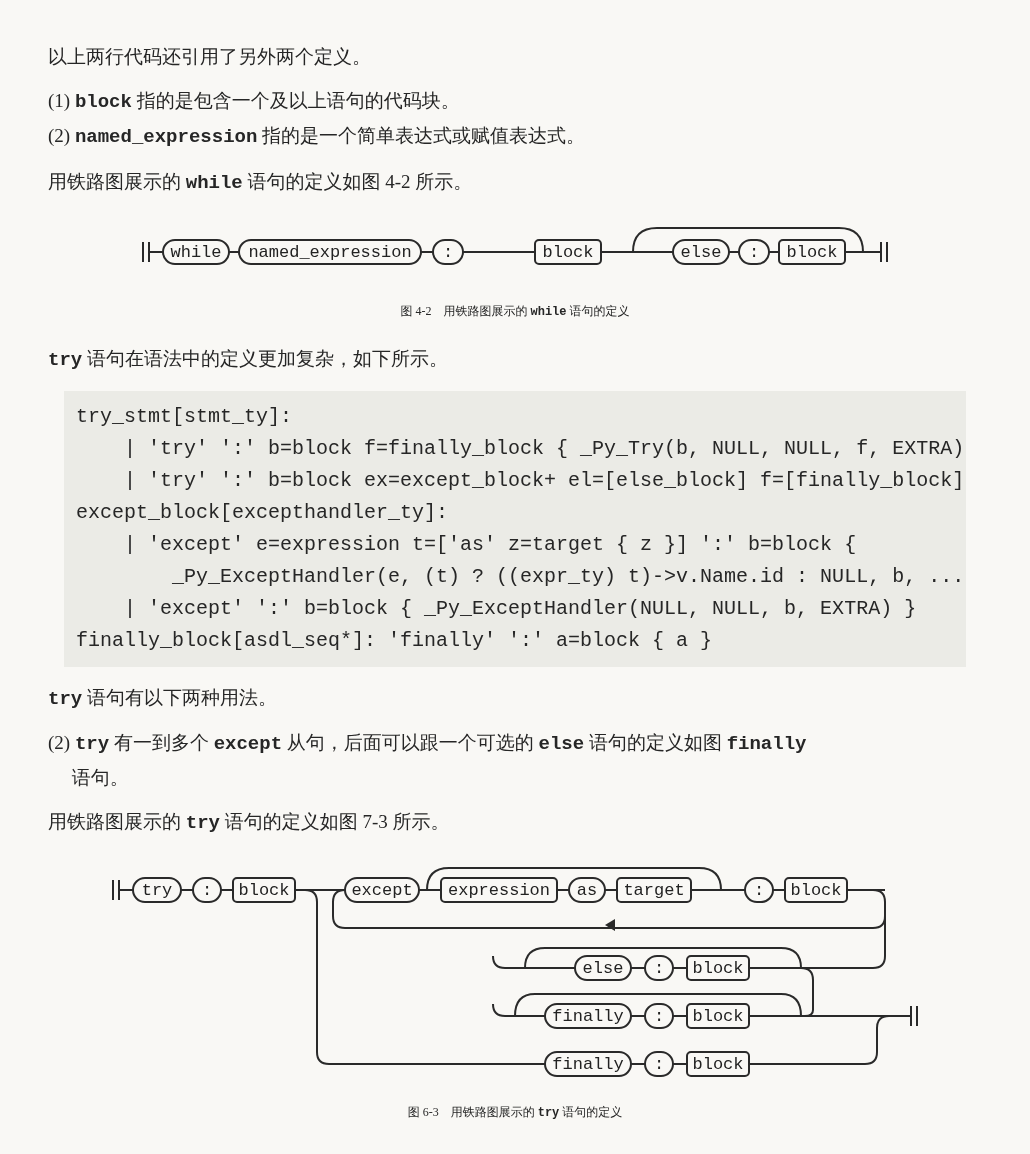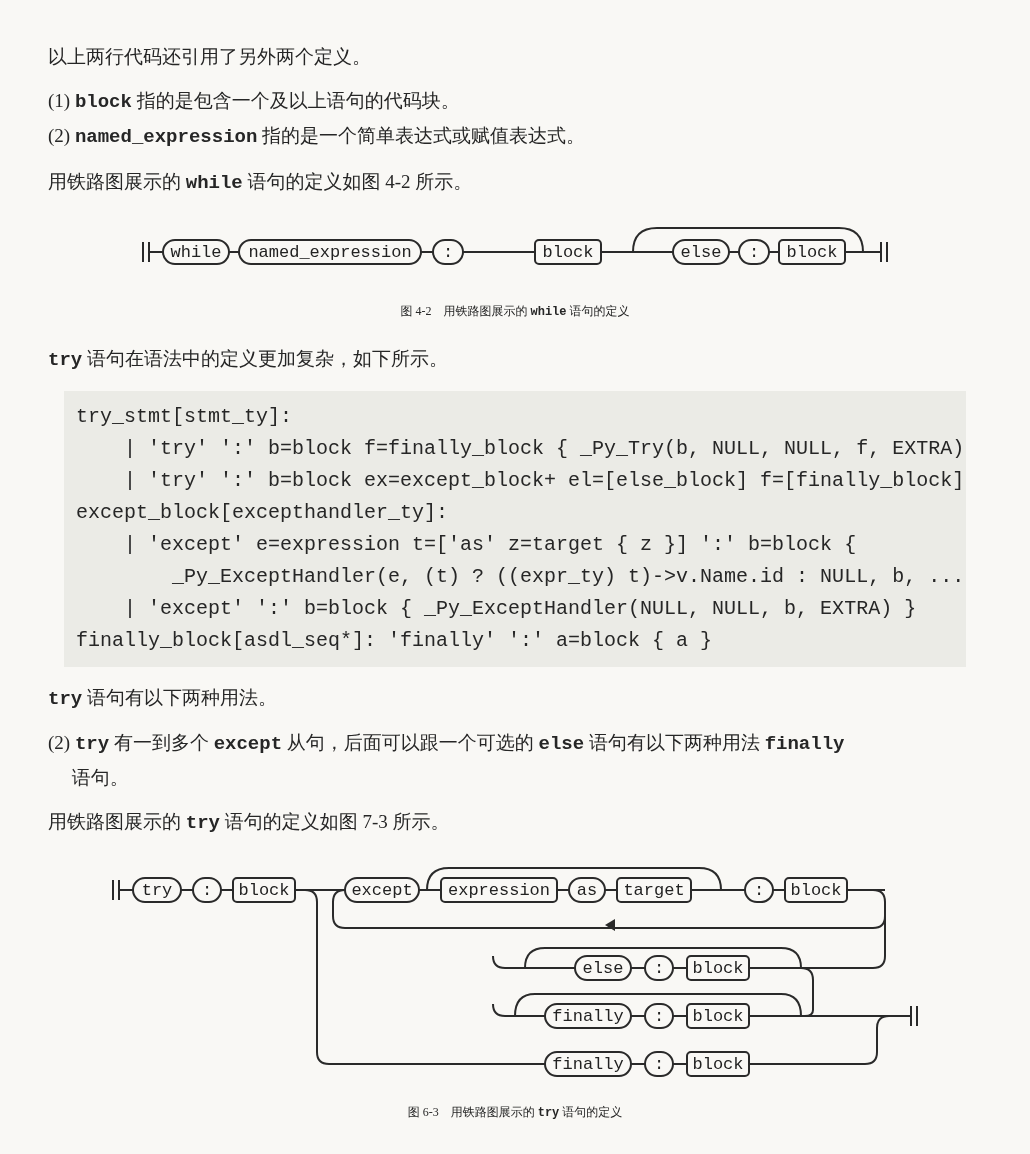--- a/index.html
+++ b/index.html
@@ -112,21 +112,21 @@
         _Py_ExceptHandler(e, (t) ? ((expr_ty) t)-&gt;v.Name.id : NULL, b, ...
     | 'except' ':' b=block { _Py_ExceptHandler(NULL, NULL, b, EXTRA) }
 finally_block[asdl_seq*]: 'finally' ':' a=block { a }</pre>
 
 <p>
   <code class="mono">try</code><span> 语句有以下两种用法。</span>
 </p>
 
 <div class="def-list">
   <p style="padding-left:0;">
-    <span>(2) </span><code class="mono">try</code><span> 有一到多个 </span><code class="mono">except</code><span> 从句，后面可以跟一个可选的 </span><code class="mono">else</code><span> 语句有以下两种用法 </span><code class="mono">finally</code><br>&nbsp;&nbsp;&nbsp;&nbsp;<span> 语句。</span>
+    <span>(2) </span><code class="mono">try</code><span> 有一到多个 </span><code class="mono">except</code><span> 从句，后面可以跟一个可选的 </span><code class="mono">else</code><span> 语句的定义如图 </span><code class="mono">finally</code><br>&nbsp;&nbsp;&nbsp;&nbsp;<span> 语句。</span>
   </p>
 </div>
 
 <p>
   <span>用铁路图展示的 </span><code class="mono">try</code><span> 语句的定义如图 7-3 所示。</span>
 </p>
 
 <div class="diagram">
 <svg width="820" height="220" viewBox="0 0 820 220">
 

